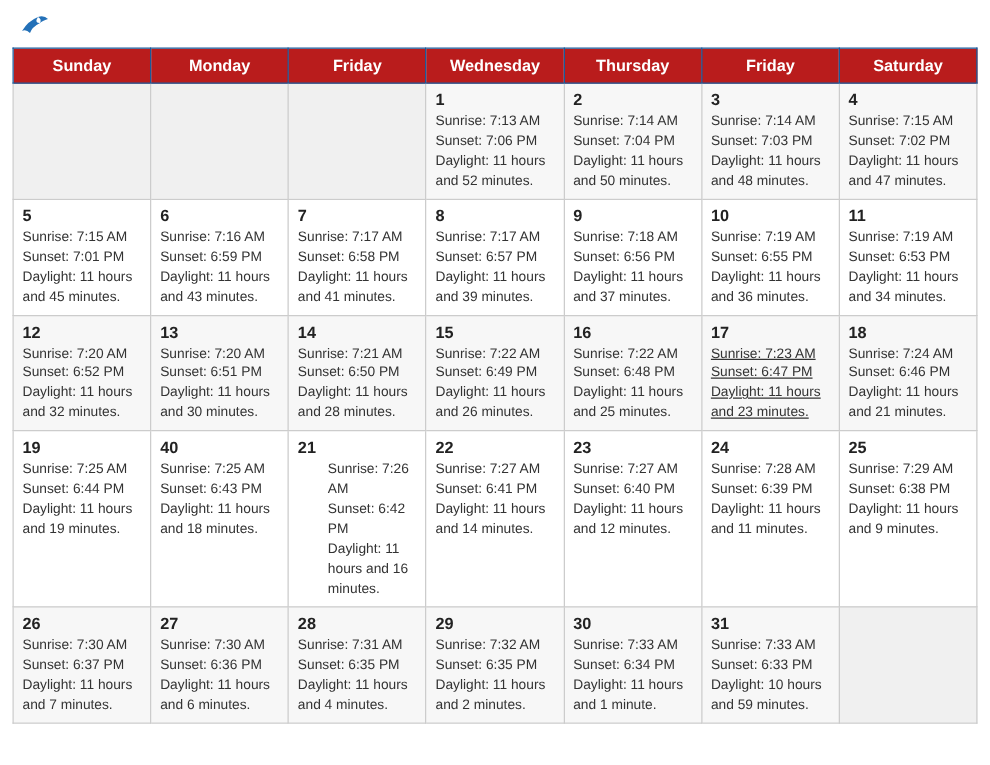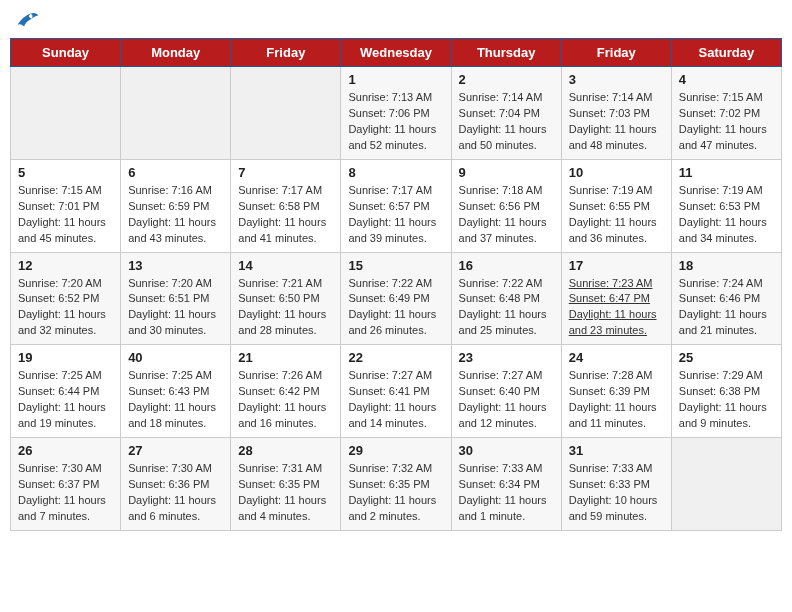--- a/index.html
+++ b/index.html
@@ -254,21 +254,21 @@
 Daylight: 11 hours and 19 minutes.</div>
         </td>
         <td>
           <span class="day-num">40</span>
           <div class="day-info" style="white-space: pre-line;">Sunrise: 7:25 AM
 Sunset: 6:43 PM
 Daylight: 11 hours and 18 minutes.</div>
         </td>
         <td>
           <span class="day-num">21</span>
-          <div class="day-info" style="white-space: pre-line;">Sunrise: 7:26 AM
+          <div class="day-info" style="white-space: pre-line; margin-left: 24px;">Sunrise: 7:26 AM
 Sunset: 6:42 PM
 Daylight: 11 hours and 16 minutes.</div>
         </td>
         <td>
           <span class="day-num">22</span>
           <div class="day-info" style="white-space: pre-line;">Sunrise: 7:27 AM
 Sunset: 6:41 PM
 Daylight: 11 hours and 14 minutes.</div>
         </td>
         <td>

